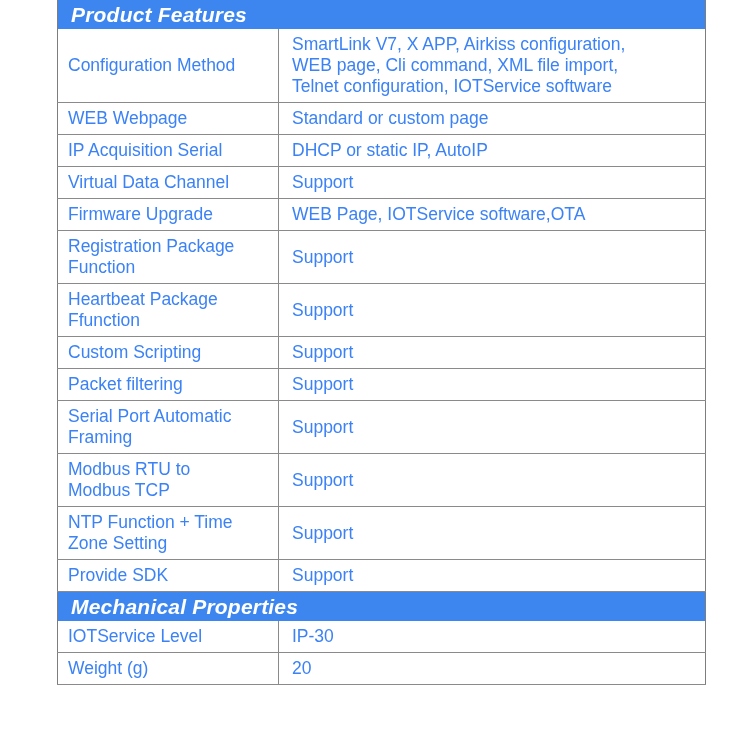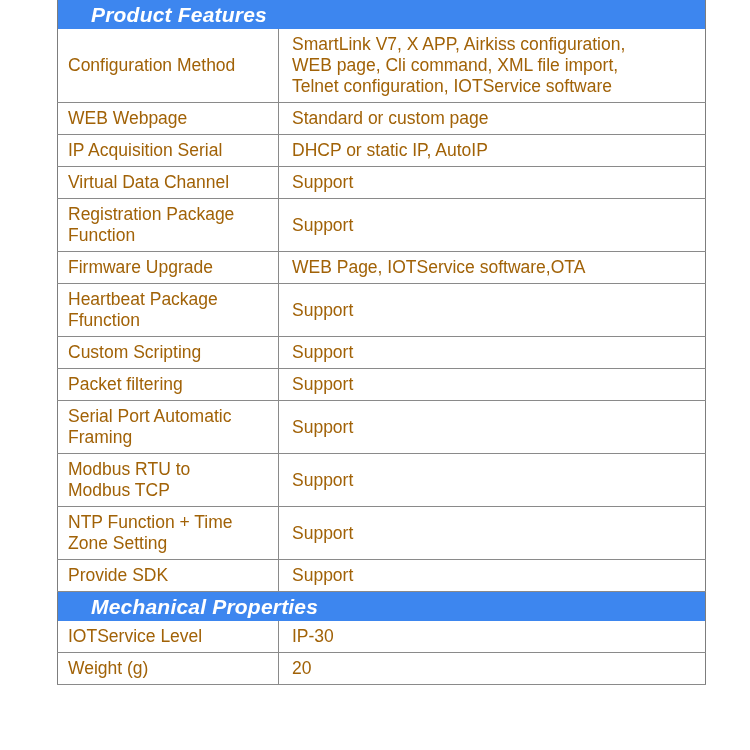--- a/index.html
+++ b/index.html
@@ -44,37 +44,36 @@
     font-style: italic;
     font-weight: bold;
     font-size: 21px;
     color: #ffffff;
     line-height: 29px;
     height: 29px;
     padding-left: 13px;
     letter-spacing: 0.2px;
     white-space: nowrap;
     overflow: hidden;
-    margin-left: 20px;
   }
 
   tr.data-row > td {
     border-bottom: 1px solid #8a8a8a;
     vertical-align: middle;
     padding: 0;
     background: #ffffff;
   }
   tr.data-row > td.cell-label {
     border-right: 1px solid #8a8a8a;
   }
 
   .cell-inner {
     font-size: 17.5px;
     line-height: 21px;
-    color: #a16207;
+    color: #3b82f6;
     padding: 5px 10px 5px 10px;
     white-space: pre-line;
   }
   td.cell-label .cell-inner {
     padding-left: 10px;
   }
   td.cell-value .cell-inner {
     padding-left: 13px;
   }
 
@@ -125,33 +124,33 @@
         <tr class="data-row">
           <td class="cell-label">
             <div class="cell-inner">Virtual Data Channel</div>
           </td>
           <td class="cell-value">
             <div class="cell-inner">Support</div>
           </td>
         </tr>
         <tr class="data-row">
           <td class="cell-label">
+            <div class="cell-inner">Firmware Upgrade</div>
+          </td>
+          <td class="cell-value">
+            <div class="cell-inner">WEB Page, IOTService software,OTA</div>
+          </td>
+        </tr>
+        <tr class="data-row">
+          <td class="cell-label">
             <div class="cell-inner">Registration Package
 Function</div>
           </td>
           <td class="cell-value">
             <div class="cell-inner">Support</div>
-          </td>
-        </tr>
-        <tr class="data-row">
-          <td class="cell-label">
-            <div class="cell-inner">Firmware Upgrade</div>
-          </td>
-          <td class="cell-value">
-            <div class="cell-inner">WEB Page, IOTService software,OTA</div>
           </td>
         </tr>
         <tr class="data-row">
           <td class="cell-label">
             <div class="cell-inner">Heartbeat Package
 Ffunction</div>
           </td>
           <td class="cell-value">
             <div class="cell-inner">Support</div>
           </td>

